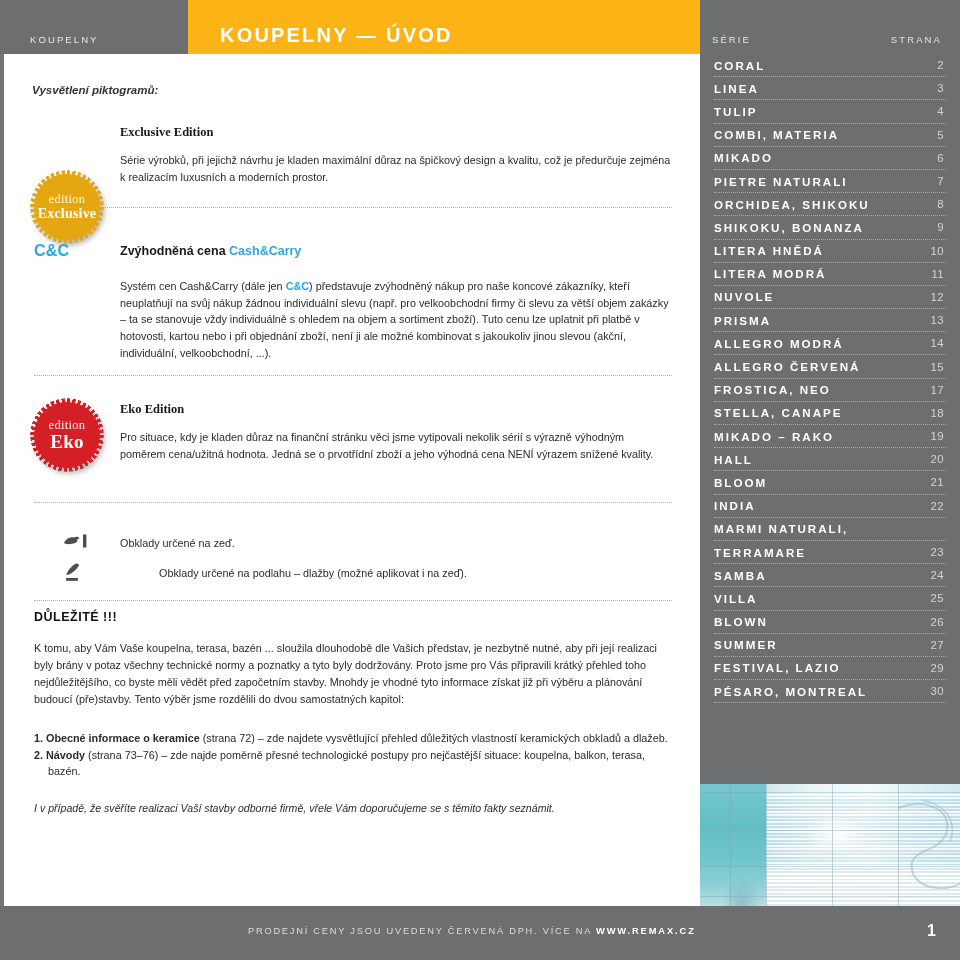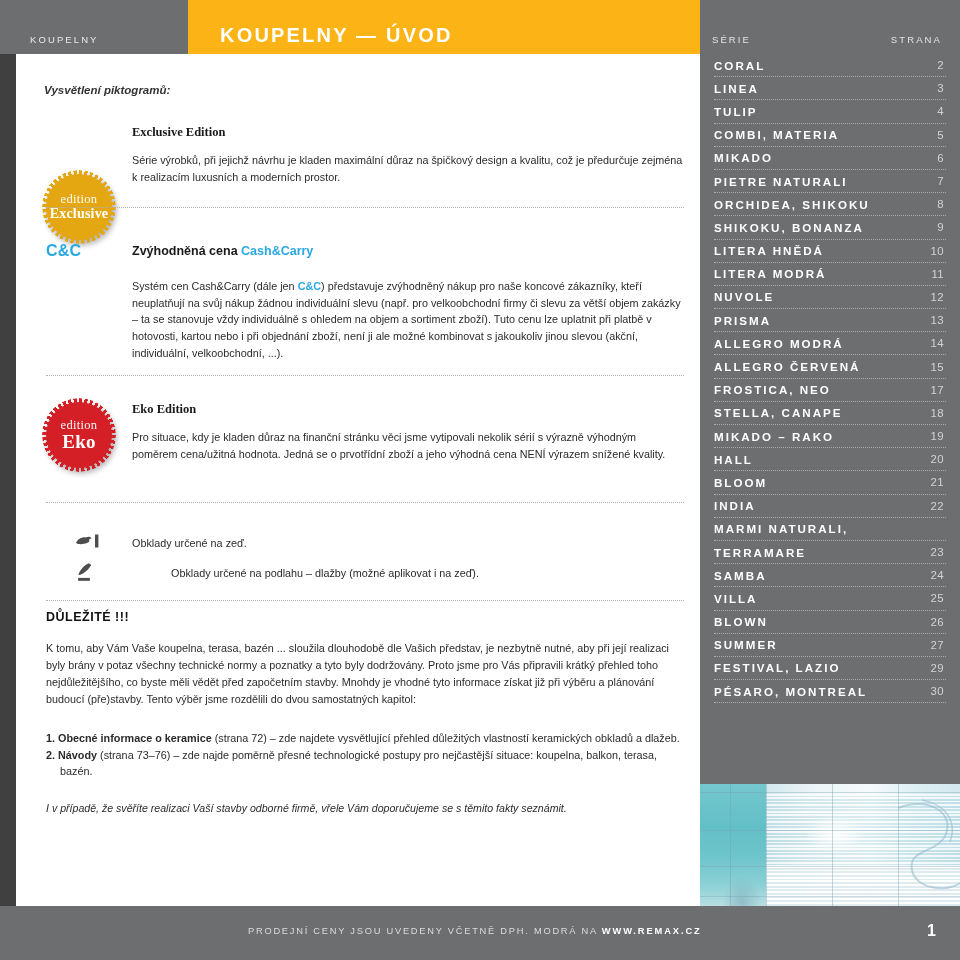--- a/index.html
+++ b/index.html
@@ -9,21 +9,21 @@
     height: 960px;
     background: #ffffff;
     font-family: "Liberation Sans", sans-serif;
     overflow: hidden;
   }
 
   #page {
     position: relative;
     width: 880px;
     height: 960px;
-    background: #404040;
+    background: #737373;
   }
 
   
   .hdr-left {
     position: absolute; left: 0; top: 0;
     width: 188px; height: 54px;
     background: #6d6e70;
   }
   .hdr-left-label {
     position: absolute; left: 30px; top: 34px;
@@ -53,21 +53,21 @@
     position: absolute; left: 12px; top: 34px;
     font-size: 9.5px; letter-spacing: 2.1px; color: #e4e4e4;
   }
   .hdr-strana {
     position: absolute; right: 18px; top: 34px;
     font-size: 9.5px; letter-spacing: 2.1px; color: #e4e4e4;
   }
 
   
   .content {
-    position: absolute; left: 16px; top: 54px;
+    position: absolute; left: 4px; top: 54px;
     width: 700px; height: 852px;
     background: #ffffff;
   }
 
   .lead-note {
     position: absolute; left: 28px; top: 30px;
     font-size: 11.5px; font-style: italic;
     font-weight: 600; color: #333;
   }
 
@@ -479,18 +479,18 @@
     <div class="grout-h" style="top:112px;"></div>
     <svg class="photo-swirl" viewBox="0 0 78 116">
       <path d="M10 18 C40 6, 66 22, 58 44 C50 64, 20 58, 24 80 C27 98, 58 104, 74 92" fill="none" stroke="#8fb9c9" stroke-width="2"></path>
       <path d="M34 10 C56 14, 70 30, 62 52" fill="none" stroke="#8fb9c9" stroke-width="1.6"></path>
     </svg>
     <div class="photo-obj"></div>
   </div>
 
   <div class="footer">
     <div class="footer-text">
-      <span>PRODEJNÍ CENY JSOU UVEDENY VČETNĚ DPH. MODRÁ NA </span><b>WWW.REMAX.CZ</b>
+      <span>PRODEJNÍ CENY JSOU UVEDENY ČERVENÁ DPH. VÍCE NA </span><b>WWW.REMAX.CZ</b>
     </div>
     <div class="footer-page">1</div>
   </div>
 
 </div>
 
 </body></html>

